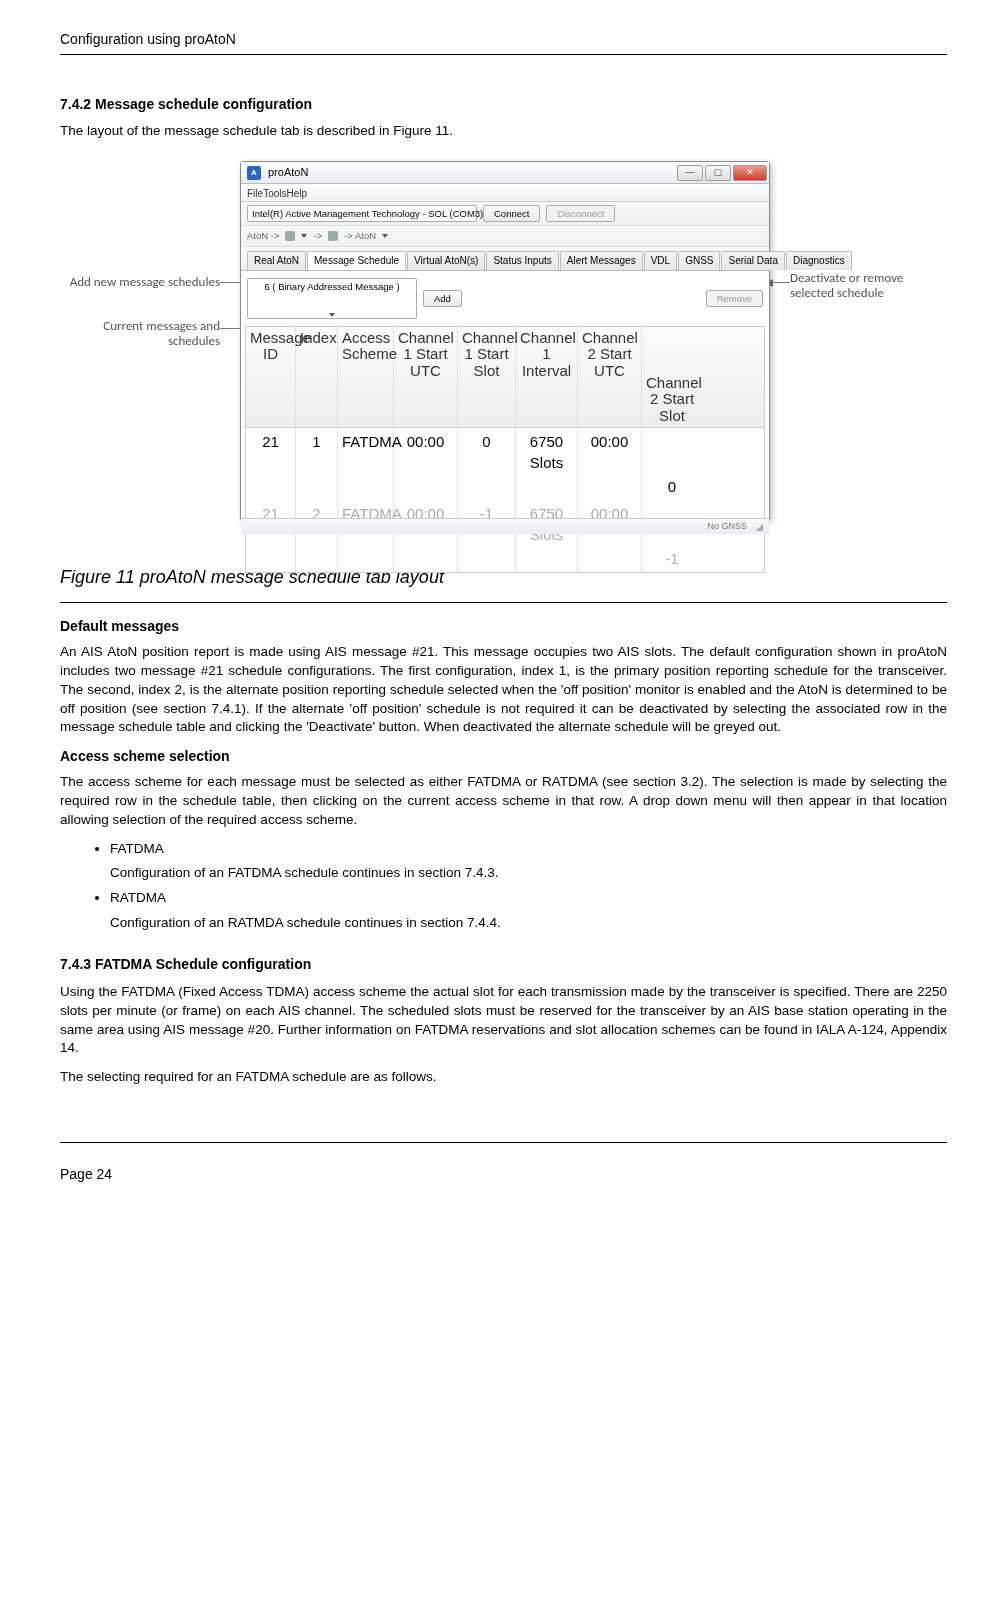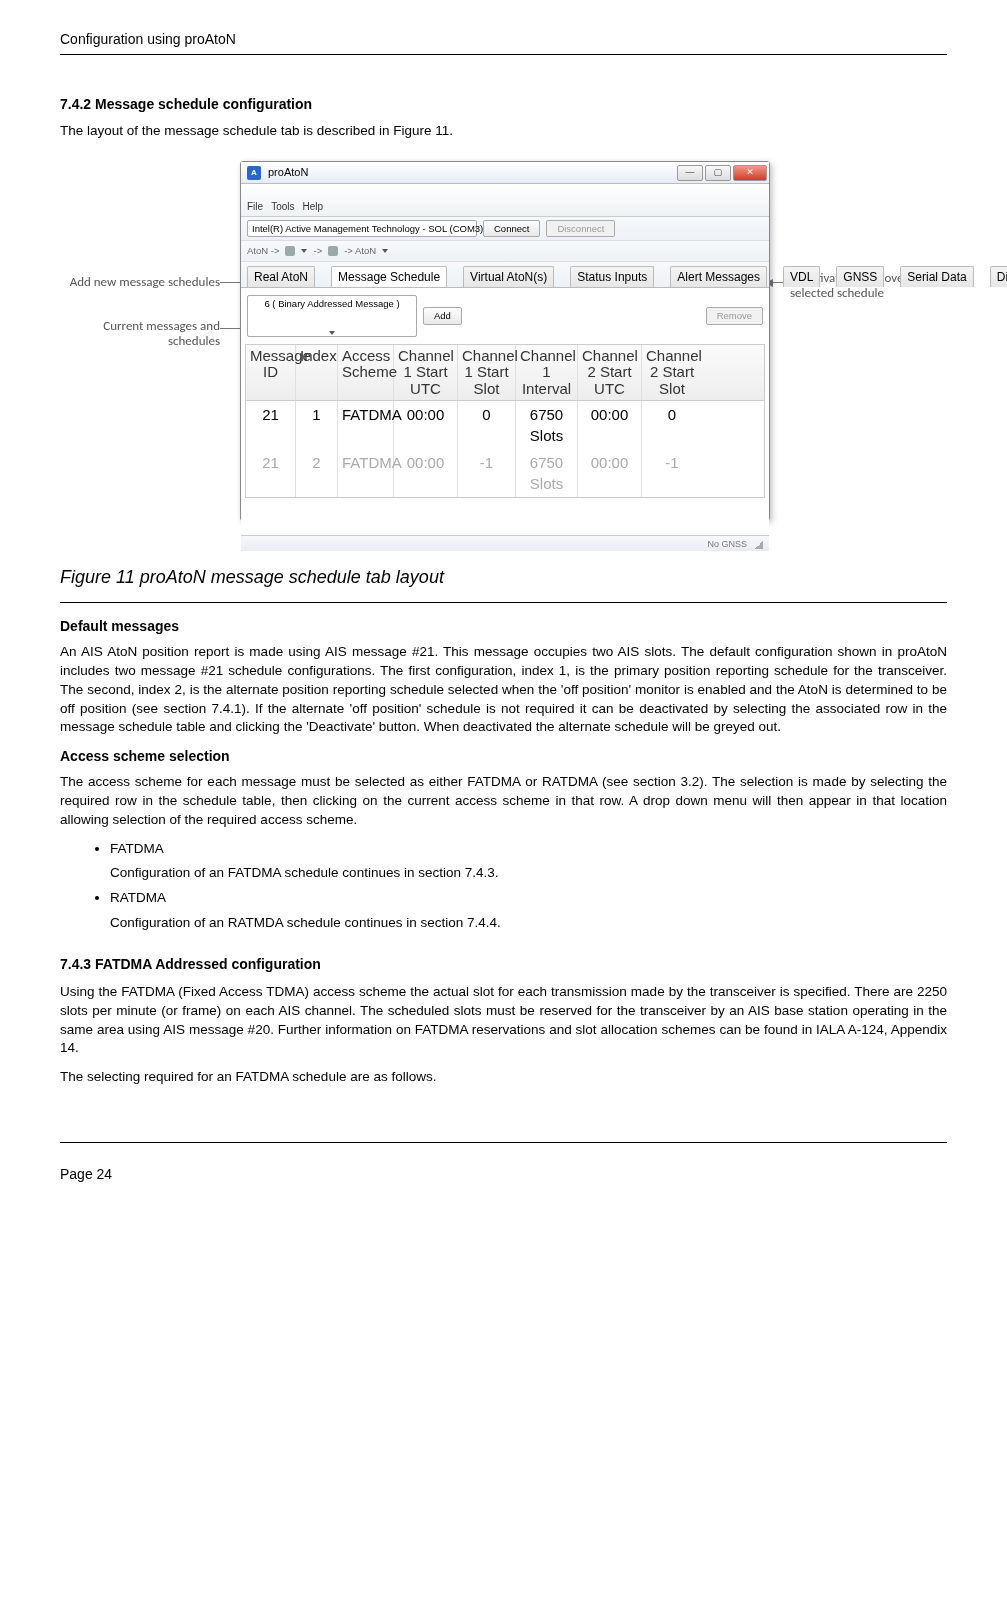--- a/index.html
+++ b/index.html
@@ -101,23 +101,23 @@
       display: inline-flex;
       align-items: center; justify-content: center;
       font-size: 9px; color: #444;
     }
     .winbtn.close { background: linear-gradient(#e98,#d13c28); color:#fff; width:34px; }
     .menubar {
       height: 18px;
       background: linear-gradient(#fff,#eef2f6);
       border-bottom: 1px solid #ccc;
       display: flex;
-      align-items: flex-start;
-      gap: 8px;
-      padding: 16px 6px;
+      align-items: flex-end;
+      gap: 0;
+      padding: 0 6px;
       font-size: 10px;
       color: #333;
     }
     .toolbarrow {
       display: flex;
       align-items: center;
       gap: 6px;
       padding: 3px 6px;
       border-bottom: 1px solid #ddd;
       background: linear-gradient(#f7f9fb,#edf1f5);
@@ -145,23 +145,23 @@
       border: 1px solid #aaa;
       background: linear-gradient(#fdfdfd,#e8e8e8);
       padding: 1px 10px;
       font-size: 9.5px;
       border-radius: 2px;
       white-space: nowrap;
     }
     .btn.disabled { color: #999; background: #f1f1f1; }
     .tabs {
       display: flex;
-      gap: 16px;
+      gap: 1px;
       padding: 4px 6px 0 6px;
-      font-size: 12px;
+      font-size: 10px;
       background: linear-gradient(#f7f9fb,#edf1f5);
     }
     .tab {
       border: 1px solid #bbb;
       border-bottom: none;
       padding: 2px 6px;
       background: linear-gradient(#f4f4f4,#e6e6e6);
       border-radius: 2px 2px 0 0;
       white-space: nowrap;
     }
@@ -196,21 +196,21 @@
       text-align: center;
     }
     .thead .th { font-weight: normal; color: #333; line-height: 1.1; }
     .col0 { width: 50px; }
     .col1 { width: 42px; }
     .col2 { width: 56px; }
     .col3 { width: 64px; }
     .col4 { width: 58px; }
     .col5 { width: 62px; }
     .col6 { width: 64px; }
-    .col7 { width: 60px; border-right: none;}
+    .col7 { width: 60px; border-right: none; margin-top: 45px;}
     .trow { background:#fff; }
     .trow.grey { color: #aaa; }
     .statusbar {
       position: absolute;
       bottom: 0; left: 0; right: 0;
       height: 16px;
       background: linear-gradient(#f7f9fb,#e8ecf2);
       border-top: 1px solid #ccc;
       font-size: 9px;
       color: #777;
@@ -385,17 +385,17 @@
 
 <ul class="bullet">
   <li>FATDMA</li>
 </ul>
 <div class="bullet-desc">Configuration of an FATDMA schedule continues in section 7.4.3.</div>
 <ul class="bullet">
   <li>RATDMA</li>
 </ul>
 <div class="bullet-desc">Configuration of an RATMDA schedule continues in section 7.4.4.</div>
 
-<div class="section-heading">7.4.3    FATDMA Addressed configuration</div>
+<div class="section-heading">7.4.3    FATDMA Schedule configuration</div>
 <div class="body-text">Using the FATDMA (Fixed Access TDMA) access scheme the actual slot for each transmission made by the transceiver is specified.  There are 2250 slots per minute (or frame) on each AIS channel. The scheduled slots must be reserved for the transceiver by an AIS base station operating in the same area using AIS message #20. Further information on FATDMA reservations and slot allocation schemes can be found in IALA A-124, Appendix 14.</div>
 <div class="body-text">The selecting required for an FATDMA schedule are as follows.</div>
 
 <div class="page-footer">Page 24</div>
 
 </body></html>

